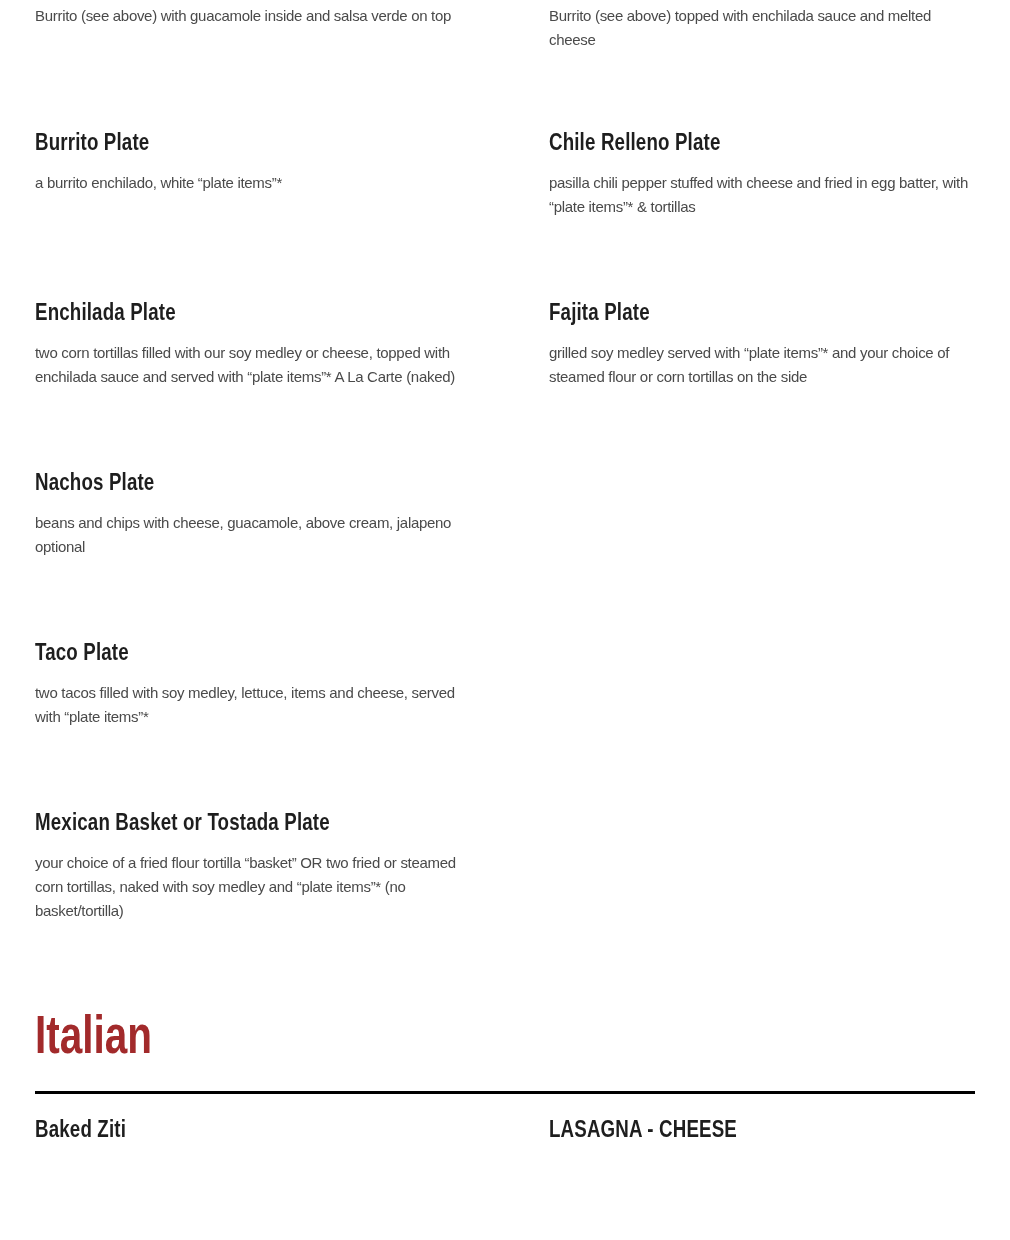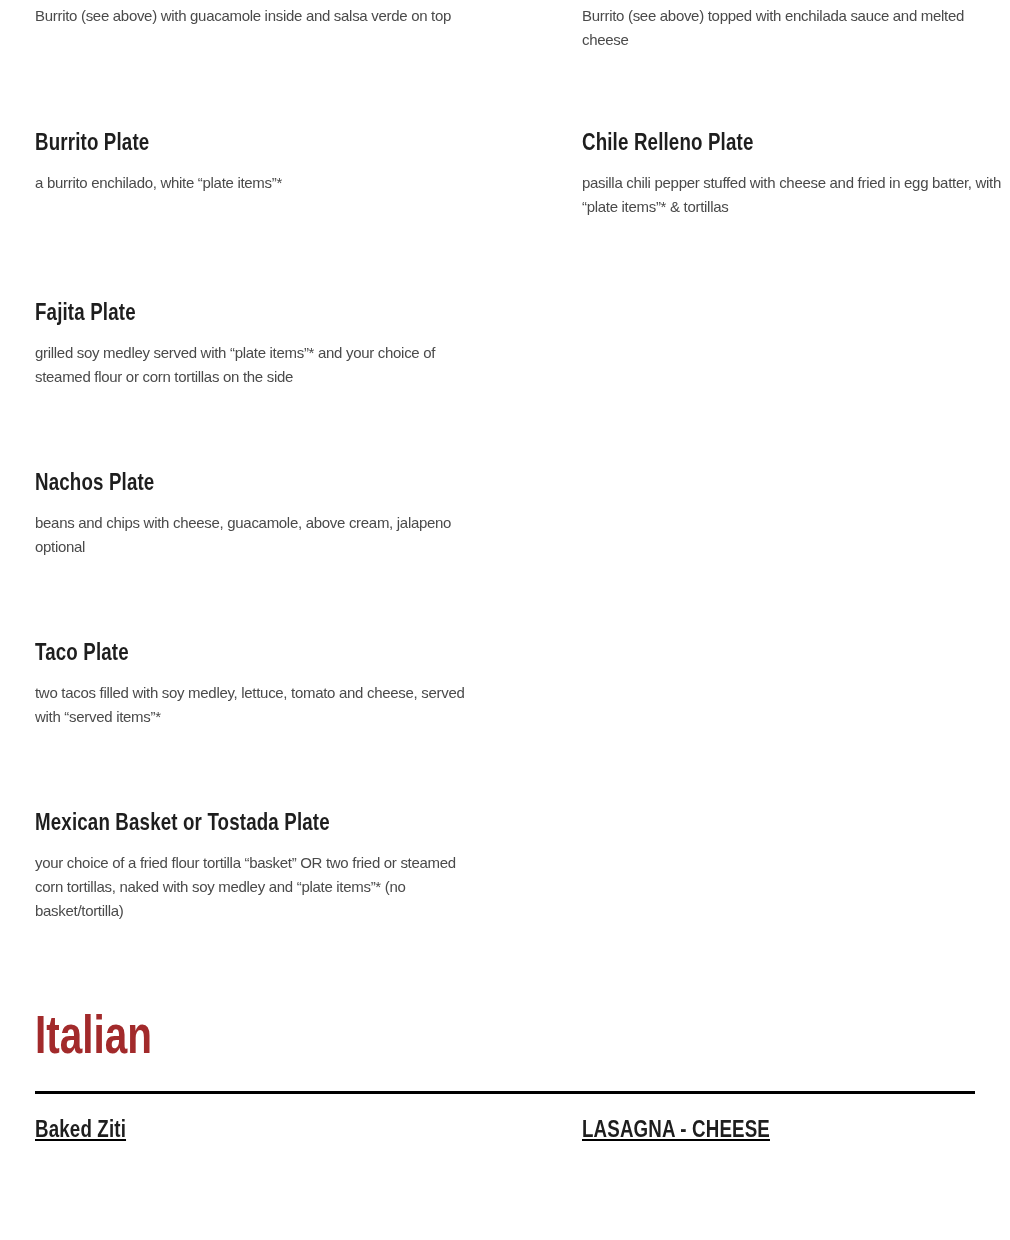--- a/index.html
+++ b/index.html
@@ -13,21 +13,21 @@
   html,body{margin:0;padding:0;}
   body{
     width:1010px;height:1240px;overflow:hidden;
     background:#ffffff;
     font-family:"Liberation Sans", sans-serif;
   }
   .page{padding:4px 35px 0 35px;width:1010px;}
   .menu-row{
     display:grid;
     grid-template-columns:440px 426px;
-    column-gap:107px;
+    column-gap:74px;
     margin-bottom:76px;
   }
   .menu-row.carryover{margin-bottom:73px;}
   .item-name{
     font-size:24px;
     line-height:33px;
     font-weight:700;
     color:var(--item-name);
     margin:0 0 13px 0;
     white-space:nowrap;
@@ -51,21 +51,21 @@
     white-space:nowrap;
     transform:scaleX(0.75);
     transform-origin:0 50%;
   }
   .section-divider{
     border:none;
     border-top:3px solid var(--divider);
     margin:22px 0 0 0;
     width:940px;
   }
-  .menu-row.first-italian{margin-top:18px;margin-bottom:0;text-decoration:underline;}
+  .menu-row.first-italian{margin-top:18px;margin-bottom:0;}
 </style>
 </head>
 <body>
 
 <div class="page">
 
   <div class="menu-row carryover">
     <p class="item-desc">Burrito (see above) with guacamole inside and salsa verde on top</p>
     <p class="item-desc">Burrito (see above) topped with enchilada sauce and melted cheese</p>
   </div>
@@ -76,36 +76,40 @@
       <p class="item-desc">a burrito enchilado, white “plate items”*</p>
     </div>
     <div class="menu-item">
       <h3 class="item-name">Chile Relleno Plate</h3>
       <p class="item-desc">pasilla chili pepper stuffed with cheese and fried in egg batter, with “plate items”* &amp; tortillas</p>
     </div>
   </div>
 
   <div class="menu-row">
     <div class="menu-item">
+      <h3 class="item-name">Enchilada Plate</h3>
+      <p class="item-desc">two corn tortillas filled with our soy medley or cheese, topped with enchilada sauce and served with “plate items”* A La Carte (naked)</p>
+    </div>
+    <div class="menu-item">
       <h3 class="item-name">Fajita Plate</h3>
       <p class="item-desc">grilled soy medley served with “plate items”* and your choice of steamed flour or corn tortillas on the side</p>
     </div>
   </div>
 
   <div class="menu-row">
     <div class="menu-item">
       <h3 class="item-name">Nachos Plate</h3>
       <p class="item-desc">beans and chips with cheese, guacamole, above cream, jalapeno optional</p>
     </div>
   </div>
 
   <div class="menu-row">
     <div class="menu-item">
       <h3 class="item-name">Taco Plate</h3>
-      <p class="item-desc">two tacos filled with soy medley, lettuce, tomato and cheese, served with “served items”*</p>
+      <p class="item-desc">two tacos filled with soy medley, lettuce, items and cheese, served with “plate items”*</p>
     </div>
   </div>
 
   <div class="menu-row">
     <div class="menu-item">
       <h3 class="item-name">Mexican Basket or Tostada Plate</h3>
       <p class="item-desc">your choice of a fried flour tortilla “basket” OR two fried or steamed corn tortillas, naked with soy medley and “plate items”* (no basket/tortilla)</p>
     </div>
     <div class="menu-item"></div>
   </div>

